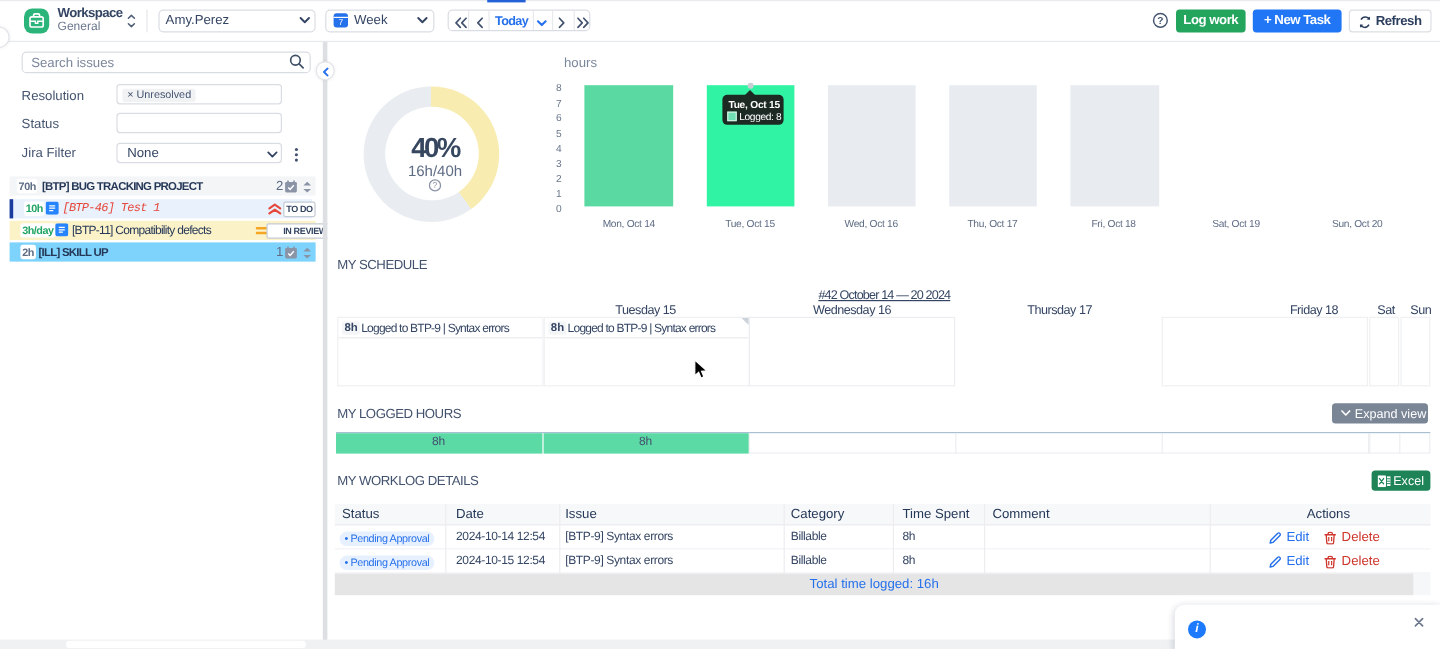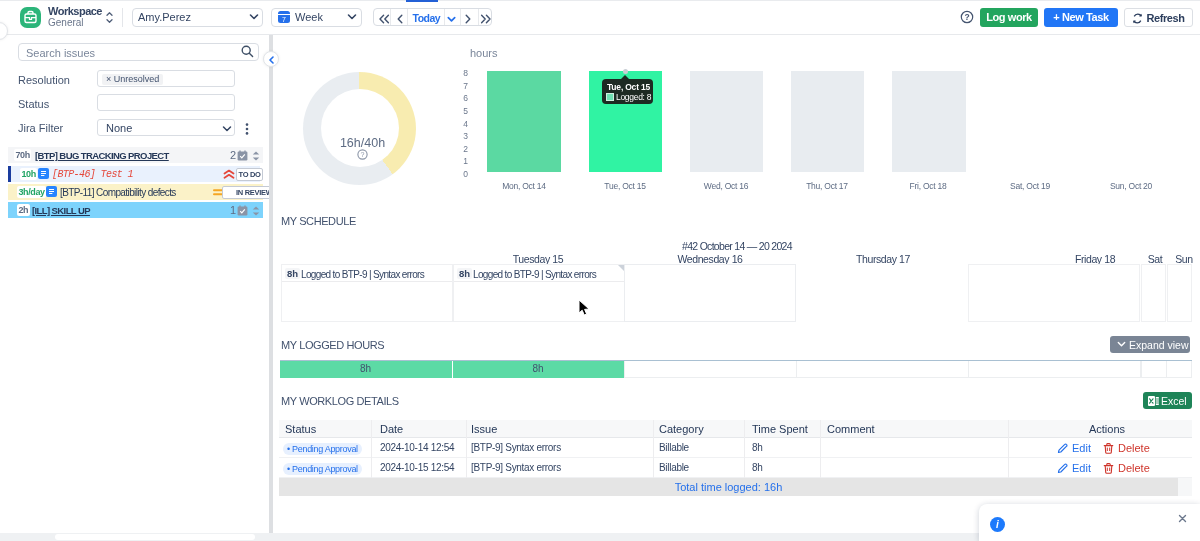--- a/index.html
+++ b/index.html
@@ -24,21 +24,21 @@
 #helpq { position:absolute; left:960px; top:10px; }
 
 
 #sidebar { position:absolute; left:0; top:35px; width:265px; height:506px; background:#fff; }
 #searchbox { position:absolute; left:18px; top:8px; width:241px; height:18px; border:1px solid #d9dde3; border-radius:4px; }
 .flabel { position:absolute; left:18px; font-size:11px; color:#44546f; }
 .fbox { position:absolute; left:97px; width:138px; height:17px; border:1px solid #d9dde3; border-radius:3px; background:#fff; }
 #chipunres { position:absolute; left:4px; top:2.5px; height:11px; background:#f1f2f4; border-radius:2px; font-size:9px; color:#42526e; line-height:11px; padding:0 4px; }
 .irow { position:absolute; left:8px; width:255px; height:16px; font-size:11px; }
 .hchip { position:absolute; top:2px; height:12px; background:#fff; border-radius:2px; font-size:9px; letter-spacing:-0.4px; font-weight:bold; line-height:12px; padding:0 1.5px; }
-.ititle { position:absolute; top:3px; font-weight:bold; color:#253858; font-size:9.5px; letter-spacing:-0.6px;text-decoration:underline; }
+.ititle { position:absolute; top:3px; font-weight:bold; color:#253858; font-size:9.5px; letter-spacing:-0.6px; }
 .cnt { position:absolute; font-size:11px; color:#5e6c84; top:2px; }
 .lozenge { position:absolute; white-space:nowrap; top:1.5px; height:13px; border:1px solid #c4cad4; border-radius:2px; background:#fff; font-size:7.5px; font-weight:bold; color:#344563; line-height:11px; padding:0 1.5px; letter-spacing:-0.3px; }
 .docicon { position:absolute; top:2px; width:11px; height:11px; }
 
 
 #vstrip { position:absolute; left:268.5px; top:35px; width:4px; height:506px; background:#dddfe2; }
 #collbtn { position:absolute; left:263px; top:51px; width:16px; height:16px; border-radius:50%; background:#fff; border:1px solid #e2e5e9; box-shadow:0 0 3px rgba(0,0,0,0.08); z-index:5; }
 
 
 #main { position:absolute; left:273px; top:35px; width:927px; height:506px; background:#fff; }
@@ -231,20 +231,21 @@
   <svg style="margin:4px 0 0 4px;" width="7" height="8" viewBox="0 0 7 8">
       <path d="M5 1 L2 4 L5 7" fill="none" stroke="#2570eb" stroke-width="1.6" stroke-linecap="round" stroke-linejoin="round"></path>
     </svg>
 </div>
 
 <div id="main">
 
   <div id="donut">
       <div id="donuthole"></div>
     </div>
+  <div id="donutpct">40%</div>
   <div id="donutsub">16h/40h</div>
   <svg class="abs" style="left:84px;top:114px;" width="11" height="11" viewBox="0 0 10 10">
     <circle cx="5" cy="5" r="4.2" fill="none" stroke="#8a94a6" stroke-width="1"></circle>
     <text x="5" y="7.3" text-anchor="middle" font-size="6.5" fill="#8a94a6" font-family="Liberation Sans, sans-serif">?</text>
   </svg>
 
   <div class="abs" style="left:197px;top:12px;font-size:11px;color:#7a869a;">hours</div>
   <div class="ylab" style="left:175px;top:33px;">8</div>
   <div class="ylab" style="left:175px;top:46px;">7</div>
   <div class="ylab" style="left:175px;top:58px;">6</div>
@@ -269,21 +270,21 @@
 
   <div class="abs" style="left:349.5px;top:34px;width:5px;height:5px;border-radius:50%;background:#c9ced4;"></div>
   <div class="abs" style="left:347px;top:40px;width:0;height:0;border-left:5px solid transparent;border-right:5px solid transparent;border-bottom:5px solid #1d2a23;"></div>
   <div class="abs" style="left:329px;top:44px;width:51px;height:25px;background:#1d2a23;border-radius:4px;">
     <div class="abs" style="left:5px;top:3px;font-size:8.5px;letter-spacing:-0.2px;font-weight:bold;color:#fff;white-space:nowrap;">Tue, Oct 15</div>
     <div class="abs" style="left:4px;top:13.5px;width:8px;height:8px;background:#6fe0b2;border:1px solid #cfeee0;"></div>
     <div class="abs" style="left:14px;top:13px;font-size:8.5px;letter-spacing:-0.3px;color:#fff;white-space:nowrap;">Logged: 8</div>
   </div>
 
   <div class="sect" style="top:180px;">MY SCHEDULE</div>
-  <div class="abs" style="left:409px;top:205px;font-size:10.5px;letter-spacing:-0.7px;color:#344563;">#42 October 14 — 20 2024</div>
+  <div class="abs" style="left:409px;top:205px;font-size:10.5px;letter-spacing:-0.7px;color:#344563;text-decoration:underline;">#42 October 14 — 20 2024</div>
 
   <div class="dayhead" style="left:44px;width:100px;margin-top:16px;">Monday 14</div>
   <div class="dayhead" style="left:215px;width:100px;">Tuesday 15</div>
   <div class="dayhead" style="left:387px;width:100px;">Wednesday 16</div>
   <div class="dayhead" style="left:560px;width:100px;">Thursday 17</div>
   <div class="dayhead" style="left:772px;width:100px;">Friday 18</div>
   <div class="dayhead" style="left:862px;width:40px;">Sat</div>
   <div class="dayhead" style="left:891px;width:40px;">Sun</div>
 
   <div class="daycell" style="left:8px;width:172px;">

